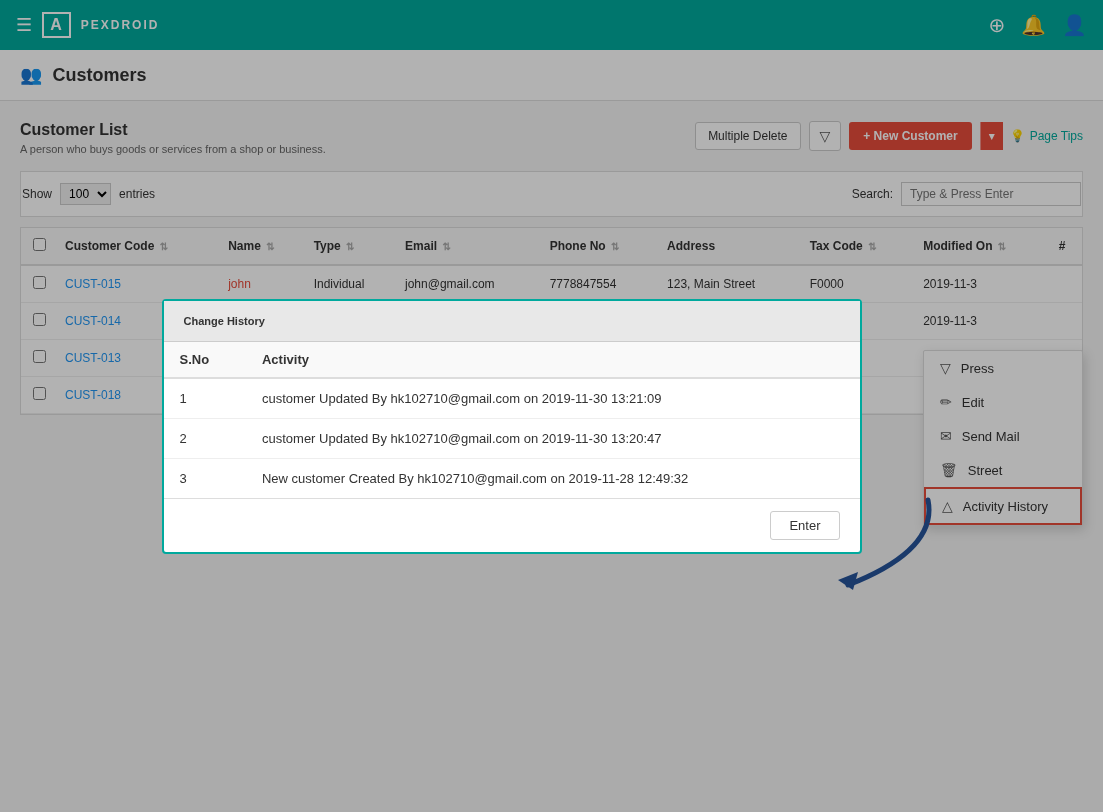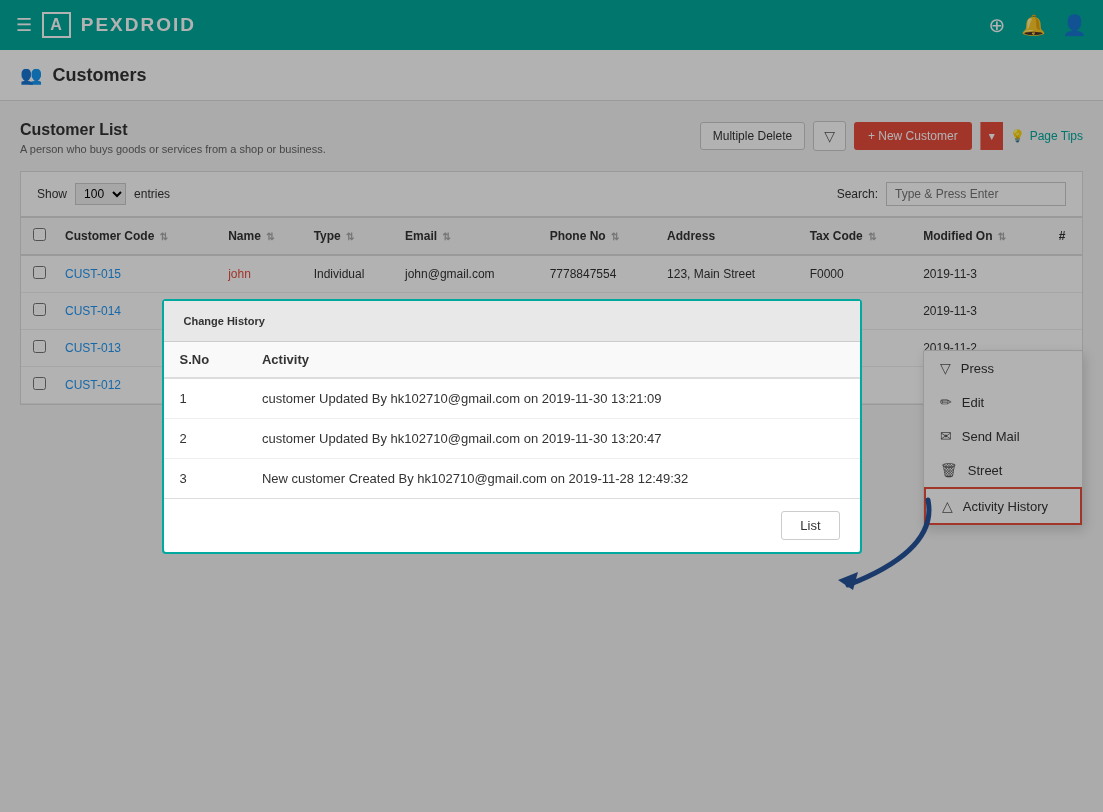--- a/index.html
+++ b/index.html
@@ -17,21 +17,21 @@
     .header-left { display: flex; align-items: center; gap: 10px; }
     .hamburger-icon { color: white; font-size: 18px; cursor: pointer; }
     .logo-box {
       border: 2px solid white;
       padding: 2px 6px;
       color: white;
       font-weight: bold;
       font-size: 16px;
       letter-spacing: 1px;
     }
-    .logo-text { color: white; font-size: 19px; font-weight: bold; letter-spacing: 2px; }
+    .logo-text { color: white; font-size: 12px; font-weight: bold; letter-spacing: 2px; }
     .header-right { display: flex; align-items: center; gap: 16px; }
     .header-icon { color: white; font-size: 20px; cursor: pointer; }
 
     
     .page-title-bar {
       background: white;
       padding: 14px 20px;
       border-bottom: 1px solid #ddd;
       display: flex;
       align-items: center;
@@ -72,21 +72,21 @@
       color: #555;
     }
     .btn-new-customer {
       background: #e74c3c;
       color: white;
       border: none;
       padding: 7px 14px;
       border-radius: 3px;
       cursor: pointer;
       font-size: 12px;
-      font-weight: normal;
+      font-weight: bold;
     }
     .btn-dropdown {
       background: #e74c3c;
       color: white;
       border: none;
       border-left: 1px solid rgba(255,255,255,0.4);
       padding: 7px 8px;
       cursor: pointer;
       font-size: 12px;
     }
@@ -99,23 +99,23 @@
       display: flex;
       align-items: center;
       gap: 4px;
     }
 
     
     .table-controls {
       display: flex;
       justify-content: space-between;
       align-items: center;
-      margin-bottom: 0;
-      background: white;
-      padding: 10px 16px;
+      margin-bottom: 10px;
+      background: white;
+      padding: 10px 1px;
       border: 1px solid #ddd;
     }
     .show-entries { display: flex; align-items: center; gap: 8px; font-size: 12px; }
     .show-entries select {
       border: 1px solid #ccc;
       padding: 2px 4px;
       font-size: 12px;
     }
     .search-area { display: flex; align-items: center; gap: 8px; font-size: 12px; }
     .search-area input {
@@ -352,21 +352,21 @@
       <td></td>
       <td></td>
       <td></td>
       <td>2019-11-2</td>
       <td></td>
     </tr>
           <tr>
       <td class="checkbox-cell">
         <input type="checkbox" style="">
       </td>
-      <td><a class="customer-link">CUST-012</a></td>
+      <td><a class="customer-link">CUST-018</a></td>
       <td style="color:#e74c3c"></td>
       <td></td>
       <td></td>
       <td></td>
       <td></td>
       <td></td>
       <td>2019-11-</td>
       <td></td>
     </tr>
         </tbody>
@@ -420,21 +420,21 @@
       <td>customer Updated By hk102710@gmail.com on 2019-11-30 13:20:47</td>
     </tr>
             <tr>
       <td>3</td>
       <td>New customer Created By hk102710@gmail.com on 2019-11-28 12:49:32</td>
     </tr>
           </tbody>
       </table>
     </div>
     <div class="modal-footer">
-      <button class="btn-close">List</button>
+      <button class="btn-close">Enter</button>
     </div>
   </div>
 
   <svg class="arrow-svg" style="position:absolute; right: 155px; top: 490px; width: 130px; height: 110px;" viewBox="0 0 130 110">
     <path d="M 110 10 Q 120 60 30 95" stroke="#1a3a6b" stroke-width="5" fill="none" stroke-linecap="round"></path>
     <polygon points="20,90 35,100 40,82" fill="#1a3a6b"></polygon>
   </svg>
 </div>
 
 </body></html>

